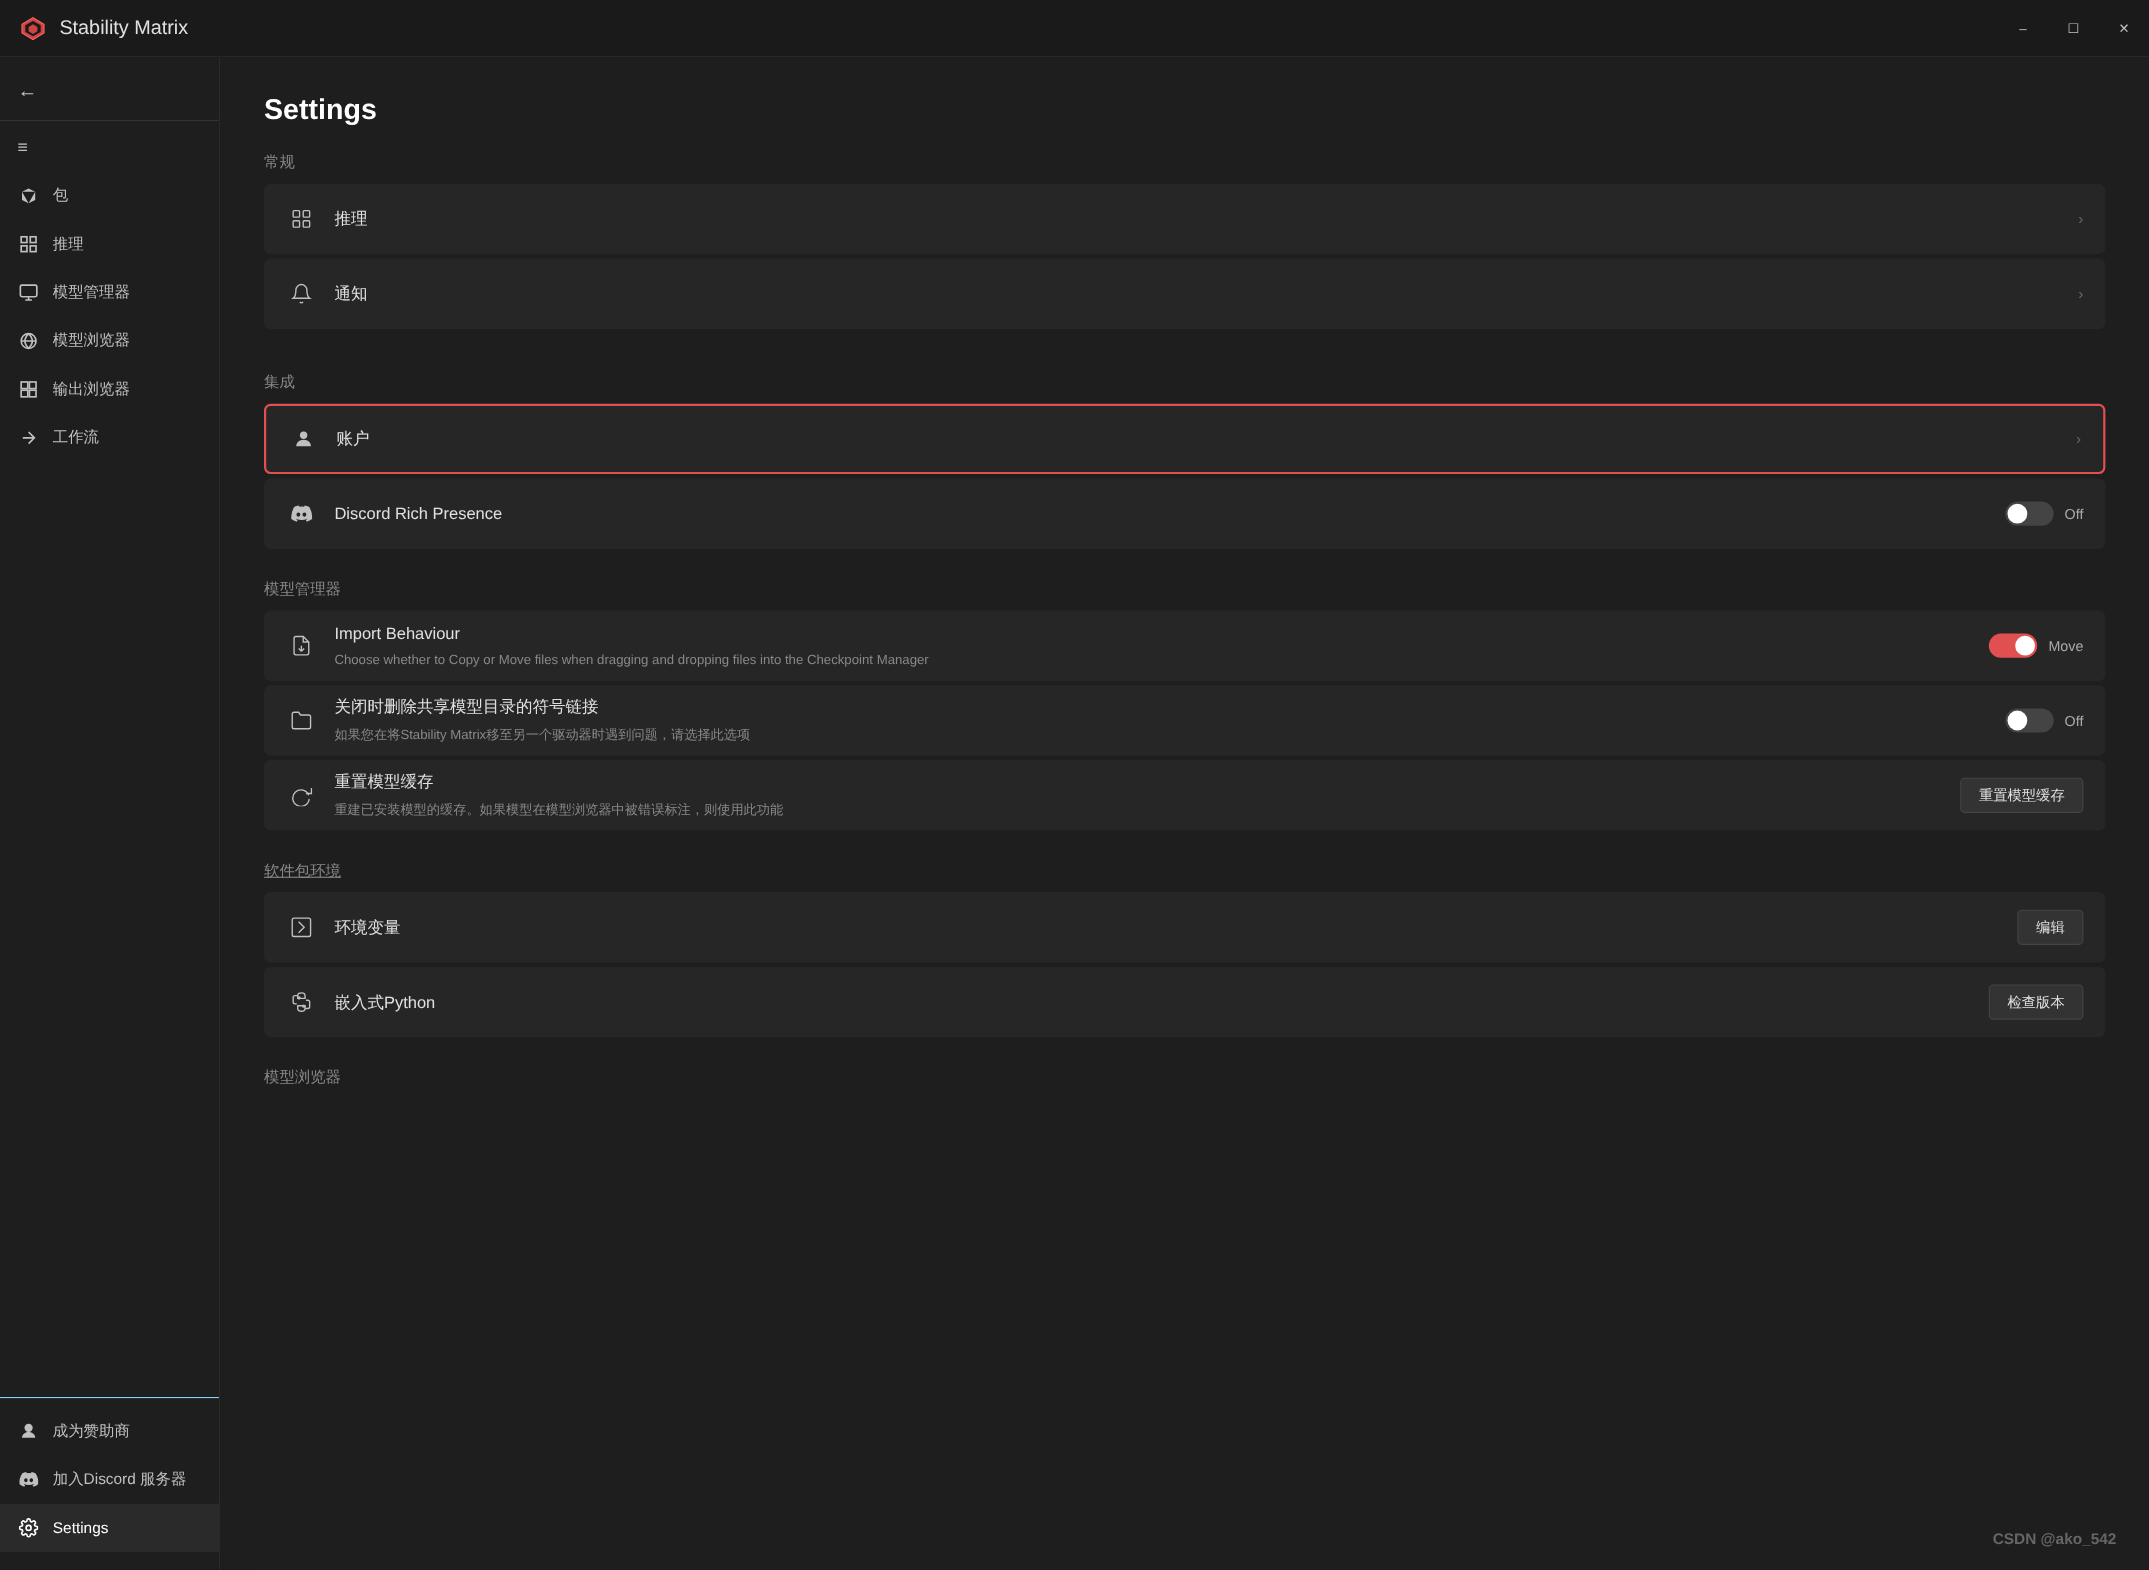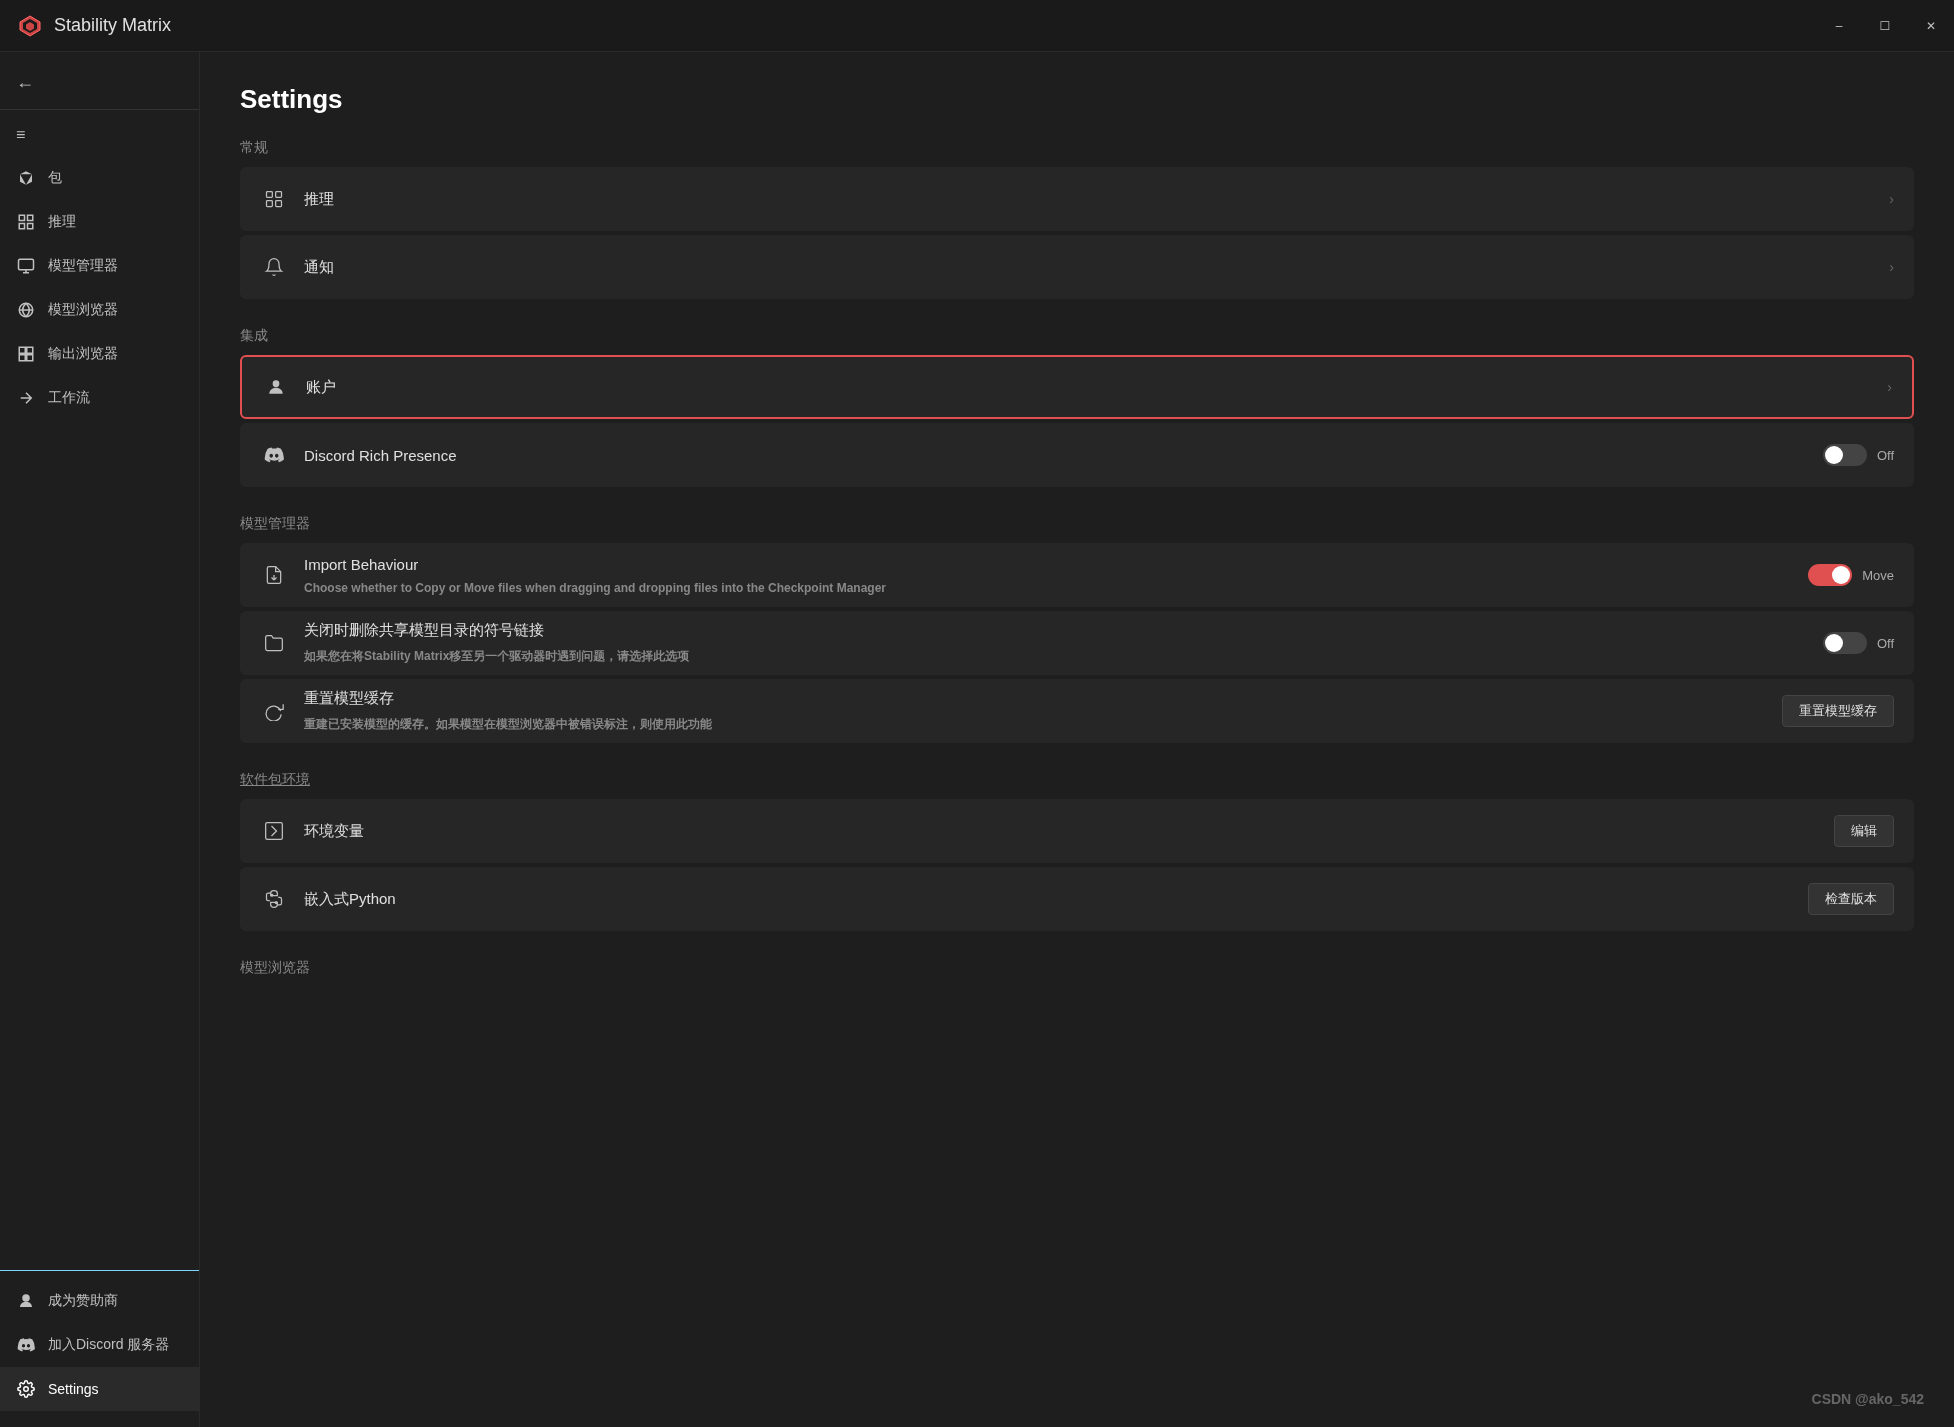--- a/index.html
+++ b/index.html
@@ -179,21 +179,20 @@
       justify-content: center;
     }
     .row-title {
       font-size: 15px;
       color: #e0e0e0;
     }
     .row-subtitle {
       font-size: 12px;
       color: #888;
       margin-top: 8px;
-      font-weight: bold;
     }
     .row-right {
       display: flex;
       align-items: center;
       gap: 10px;
       flex-shrink: 0;
     }
     .chevron {
       color: #666;
       font-size: 14px;
@@ -407,21 +406,21 @@
         </svg>
       </div>
       <div class="row-content">
         <span class="row-title">通知</span>
       </div>
       <div class="row-right">
         <span class="chevron">›</span>
       </div>
     </div>
 
-    <div class="section-label" style="margin-top:28px;">集成</div>
+    <div class="section-label" style="margin-top:40px;">集成</div>
 
     <div class="settings-row highlighted">
       <div class="row-icon">
         <svg width="20" height="20" viewBox="0 0 24 24" fill="currentColor">
           <circle cx="12" cy="8" r="4"></circle>
           <path d="M4 20c0-4 3.6-7 8-7s8 3 8 7"></path>
         </svg>
       </div>
       <div class="row-content">
         <span class="row-title">账户</span>

